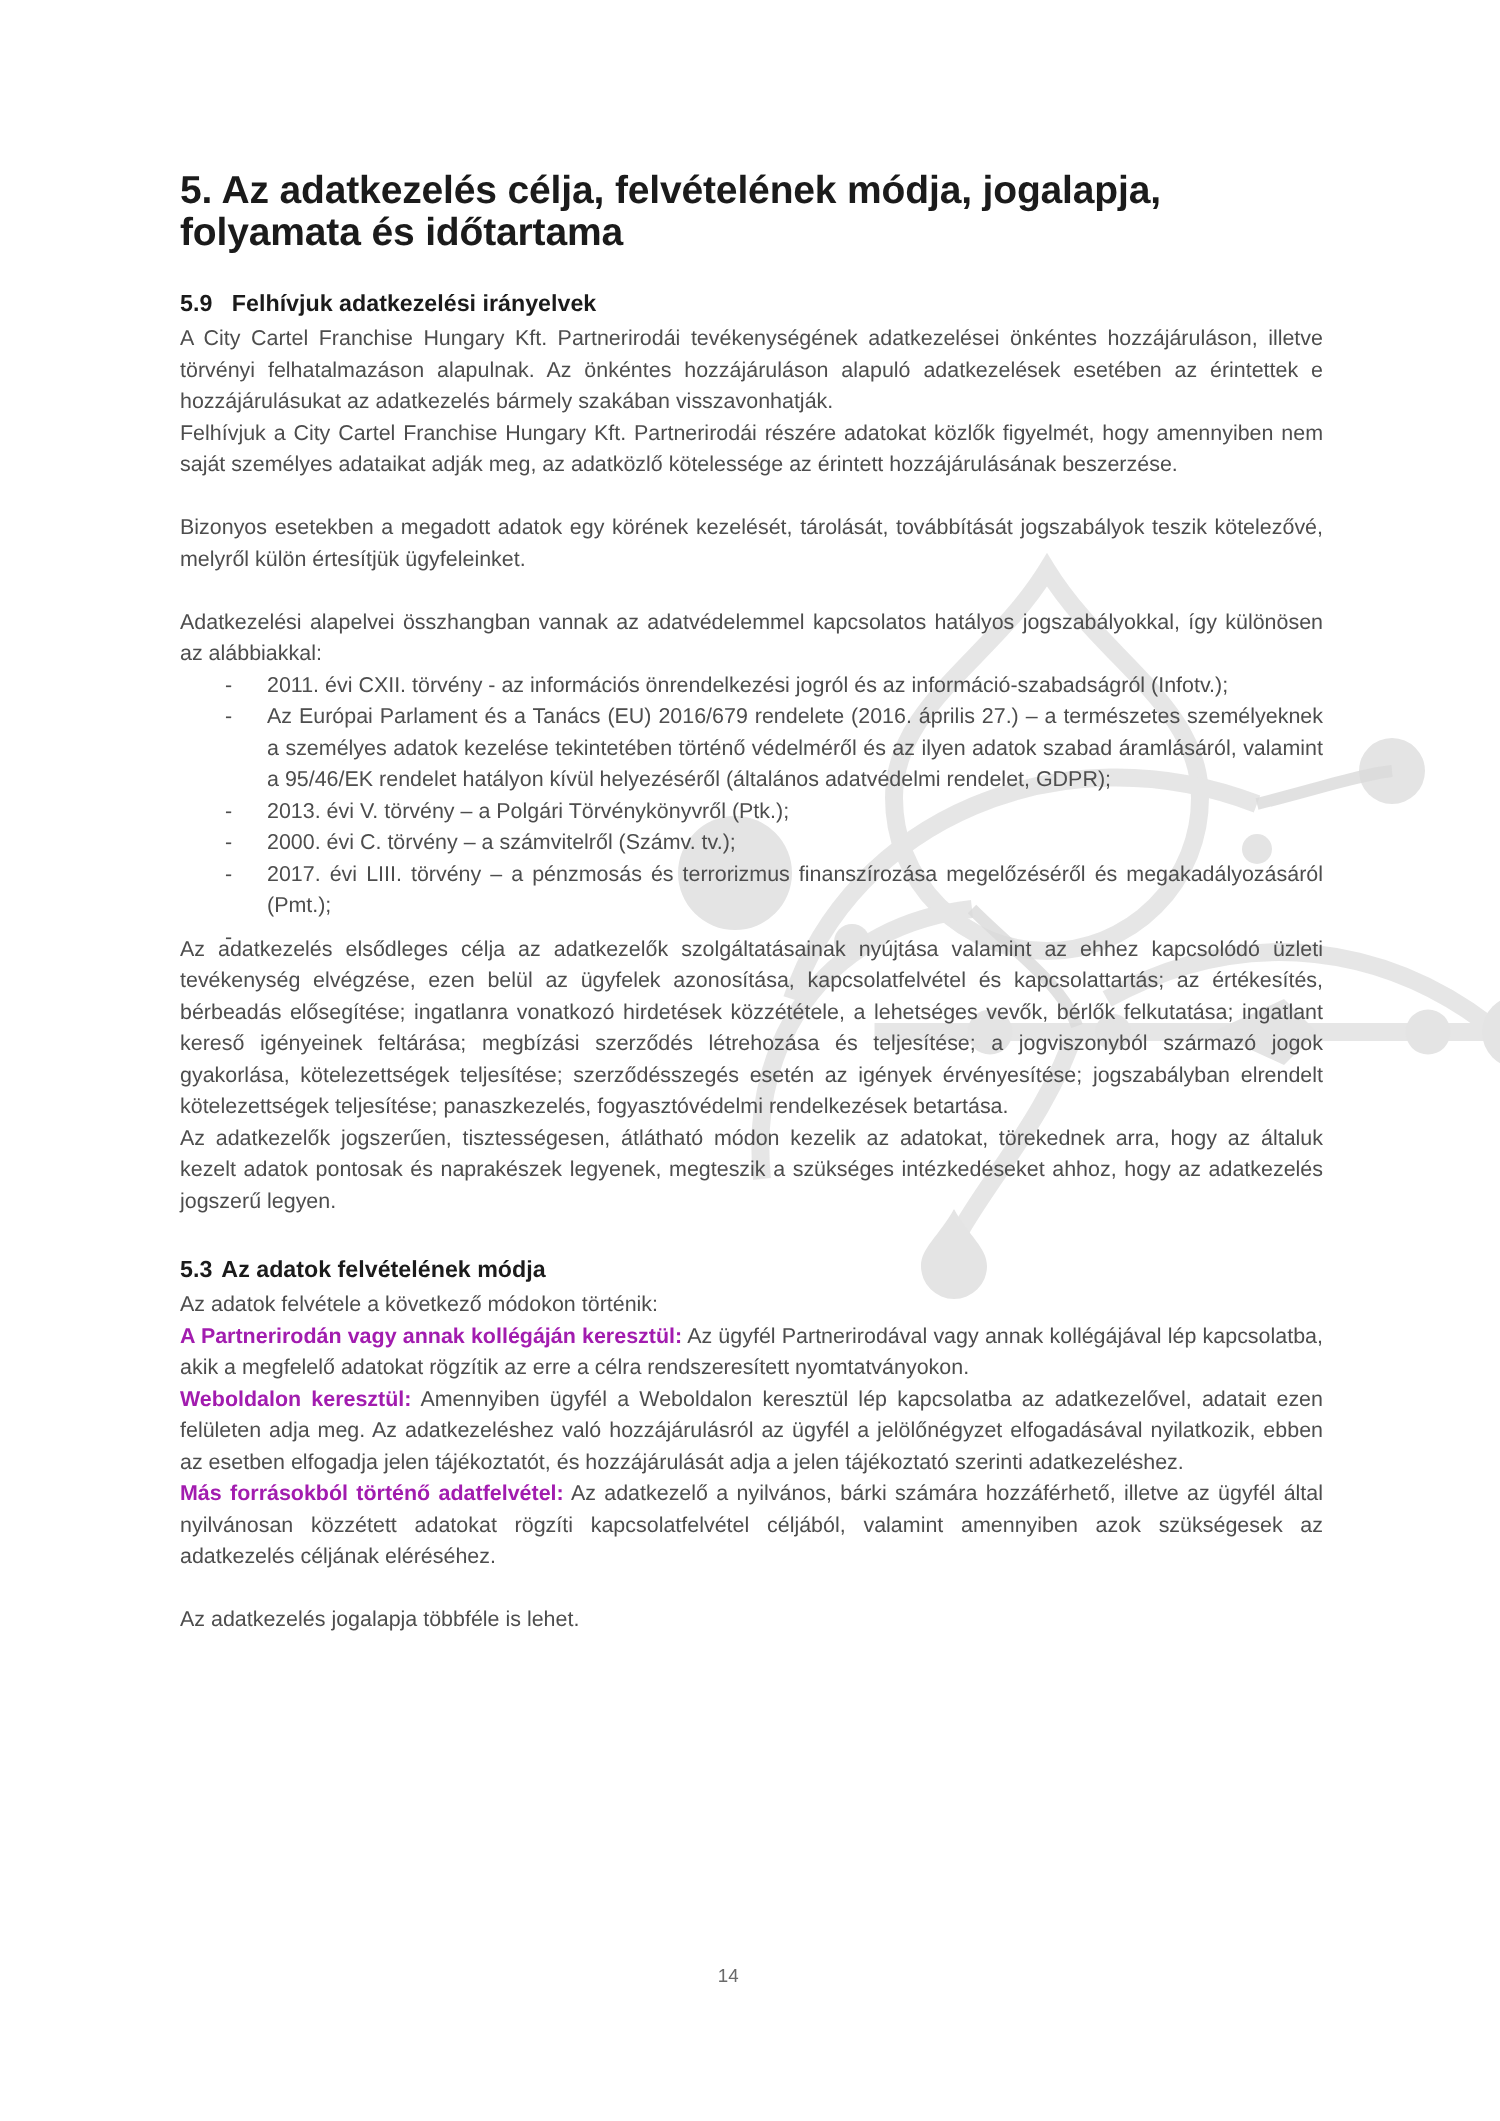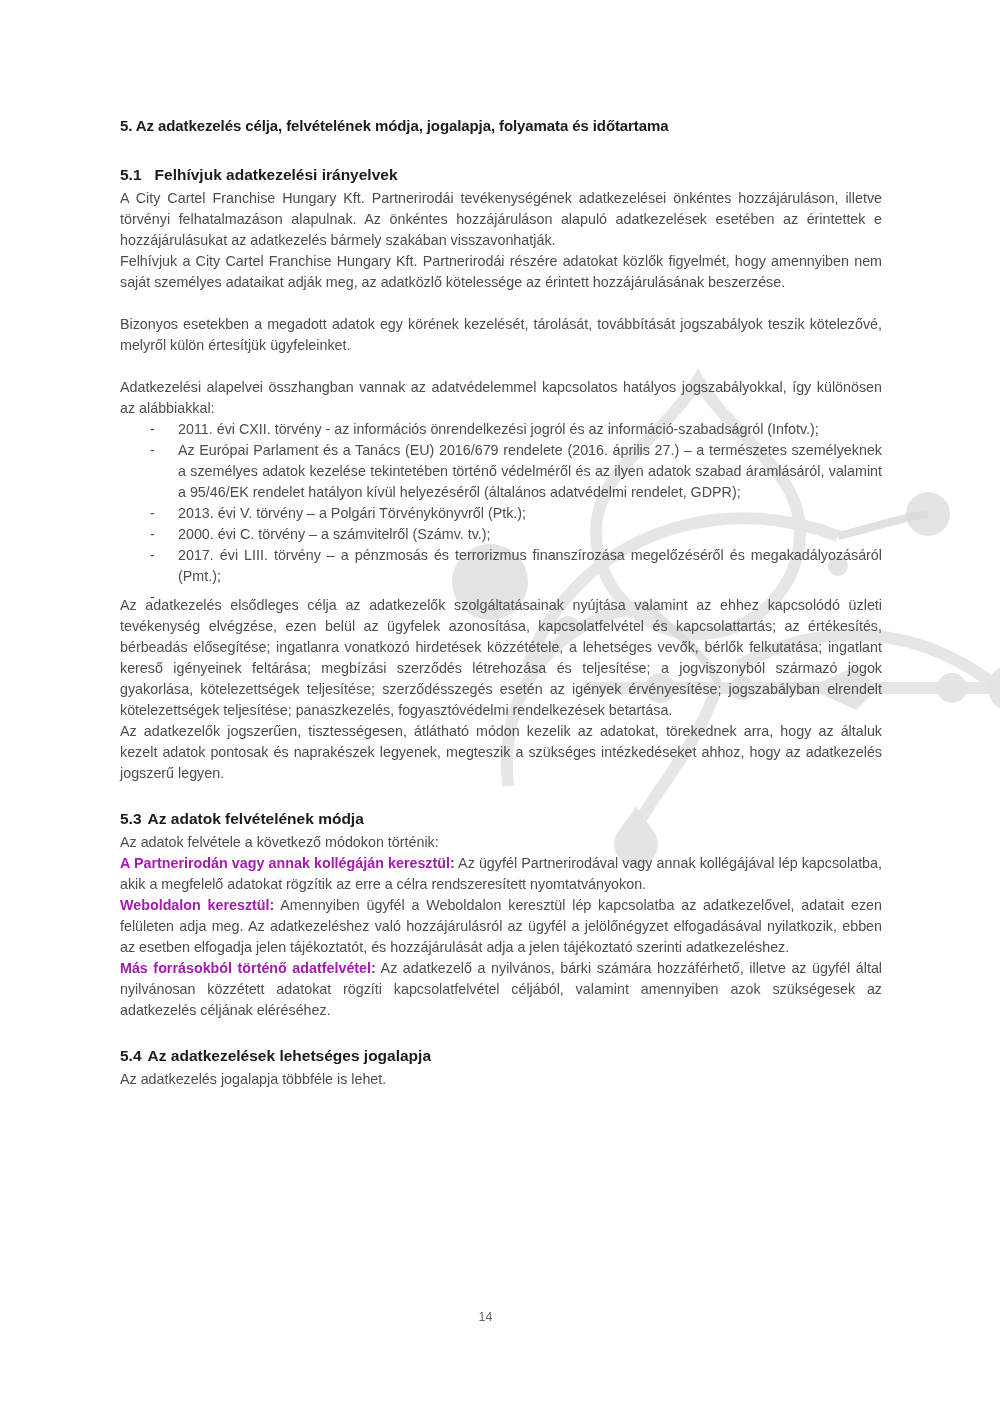--- a/index.html
+++ b/index.html
@@ -21,21 +21,21 @@
   .content{
     position:absolute;
     left:120px;top:112px;
     width:762px;
     z-index:1;
     color:#4d4d4d;
     font-size:14.3px;
     line-height:21px;
   }
   h1{
-    font-size:15px;
+    font-size:26px;
     line-height:28px;
     font-weight:bold;
     color:#1b1b1b;
     letter-spacing:-0.1px;
     margin:0 0 0 0;
   }
   h2{
     font-size:15.5px;
     line-height:19px;
     font-weight:bold;
@@ -109,21 +109,21 @@
     <path d="M240,240 C270,270 300,290 310,318"></path>
     <path d="M430,170 C470,160 500,150 520,148"></path>
   </g>
 </svg>
 
 <div class="content">
 
   <h1>5. Az adatkezelés célja, felvételének módja, jogalapja, folyamata és időtartama</h1>
 
   <h2>
-    <span class="num wide">5.1</span><span>Felhívjuk adatkezelési irányelvek</span>
+    <span class="num wide">5.9</span><span>Felhívjuk adatkezelési irányelvek</span>
   </h2>
   <p class="tight">A City Cartel Franchise Hungary Kft. Partnerirodái tevékenységének adatkezelései önkéntes hozzájáruláson, illetve törvényi felhatalmazáson alapulnak. Az önkéntes hozzájáruláson alapuló adatkezelések esetében az érintettek e hozzájárulásukat az adatkezelés bármely szakában visszavonhatják.</p>
   <p>Felhívjuk a City Cartel Franchise Hungary Kft. Partnerirodái részére adatokat közlők figyelmét, hogy amennyiben nem saját személyes adataikat adják meg, az adatközlő kötelessége az érintett hozzájárulásának beszerzése.</p>
   <p style="margin-top:21px">Bizonyos esetekben a megadott adatok egy körének kezelését, tárolását, továbbítását jogszabályok teszik kötelezővé, melyről külön értesítjük ügyfeleinket.</p>
   <p class="tight">Adatkezelési alapelvei összhangban vannak az adatvédelemmel kapcsolatos hatályos jogszabályokkal, így különösen az alábbiakkal:</p>
   <ul class="dashlist">
     <li><span class="dash">-</span><span>2011. évi CXII. törvény - az információs önrendelkezési jogról és az információ-szabadságról (Infotv.);</span></li>
     <li><span class="dash">-</span><span>Az Európai Parlament és a Tanács (EU) 2016/679 rendelete (2016. április 27.) – a természetes személyeknek a személyes adatok kezelése tekintetében történő védelméről és az ilyen adatok szabad áramlásáról, valamint a 95/46/EK rendelet hatályon kívül helyezéséről (általános adatvédelmi rendelet, GDPR);</span></li>
     <li><span class="dash">-</span><span>2013. évi V. törvény – a Polgári Törvénykönyvről (Ptk.);</span></li>
     <li><span class="dash">-</span><span>2000. évi C. törvény – a számvitelről (Számv. tv.);</span></li>
@@ -148,20 +148,17 @@
     <p class="tight">
       <span class="lead">Weboldalon keresztül:</span>
       <span>Amennyiben ügyfél a Weboldalon keresztül lép kapcsolatba az adatkezelővel, adatait ezen felületen adja meg. Az adatkezeléshez való hozzájárulásról az ügyfél a jelölőnégyzet elfogadásával nyilatkozik, ebben az esetben elfogadja jelen tájékoztatót, és hozzájárulását adja a jelen tájékoztató szerinti adatkezeléshez.</span>
     </p>
     <p class="tight">
       <span class="lead">Más forrásokból történő adatfelvétel:</span>
       <span>Az adatkezelő a nyilvános, bárki számára hozzáférhető, illetve az ügyfél által nyilvánosan közzétett adatokat rögzíti kapcsolatfelvétel céljából, valamint amennyiben azok szükségesek az adatkezelés céljának eléréséhez.</span>
     </p>
   </div>
 
-  <h2>
-    <span class="num">5.4</span><span>Az adatkezelések lehetséges jogalapja</span>
-  </h2>
   <p class="tight">Az adatkezelés jogalapja többféle is lehet.</p>
 
 </div>
 
 <div class="pagenum">14</div>
 
 </body></html>

